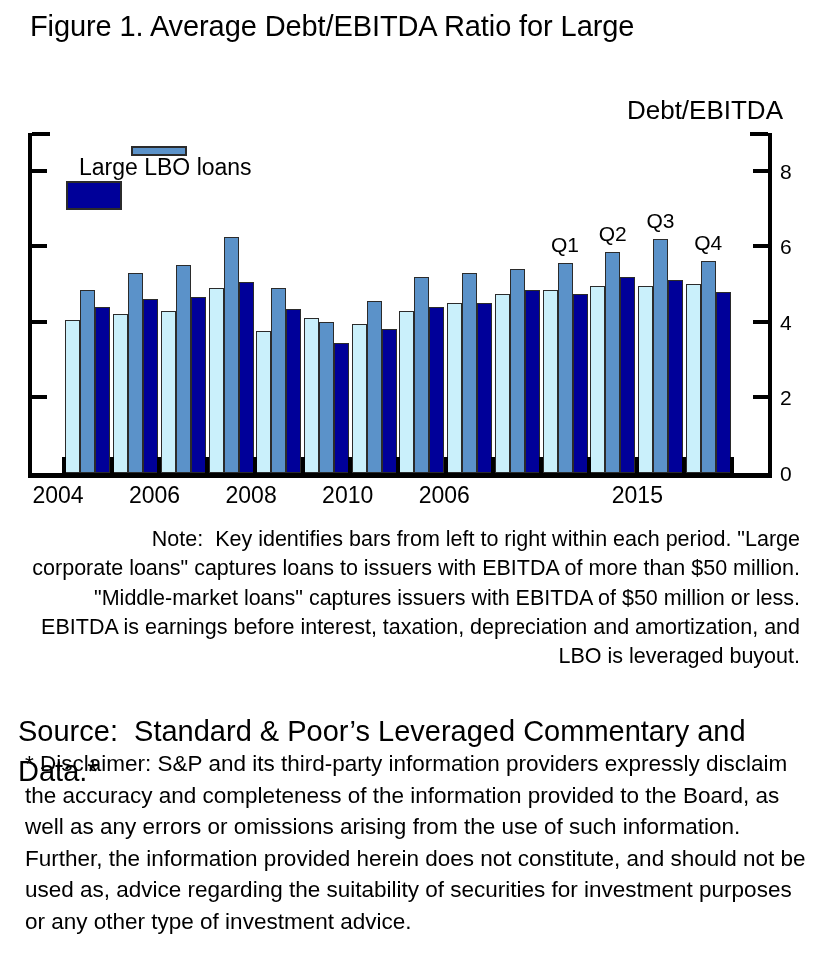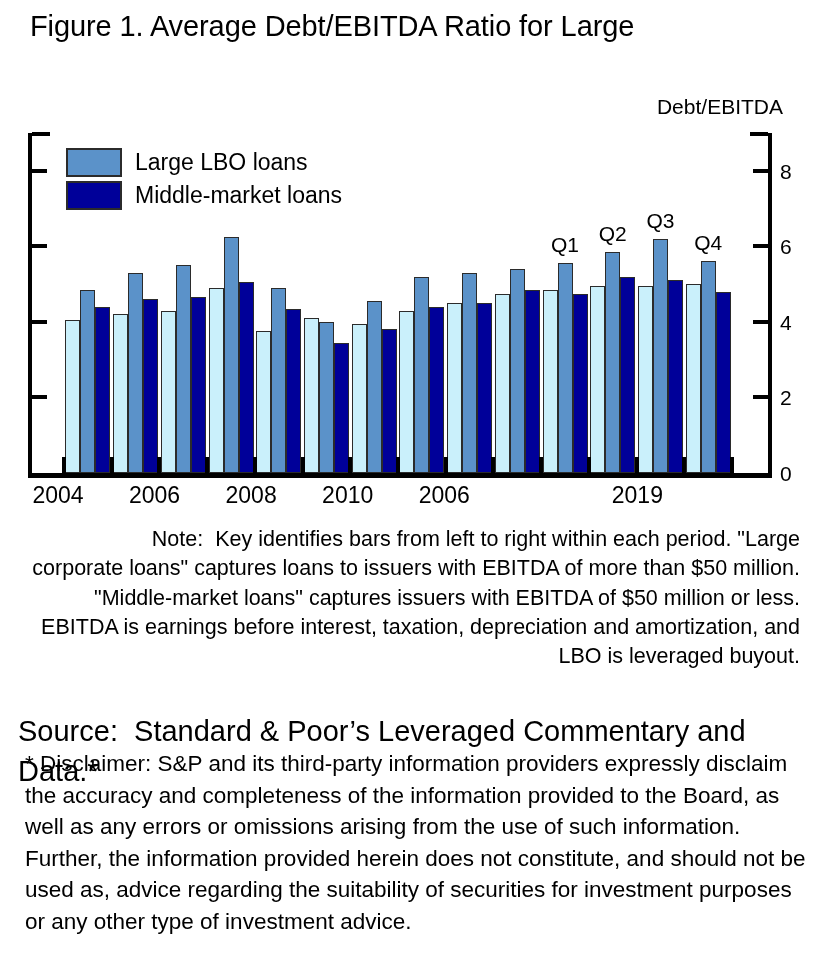--- a/index.html
+++ b/index.html
@@ -17,21 +17,21 @@
   .title{
     position:absolute;left:30px;top:8px;width:770px;
     font-size:29px;line-height:1.30;font-weight:400;
     letter-spacing:-0.1px;
   }
   .title .l1{display:block;}
   .title .l2{display:block;}
 
   .axis-unit{
     position:absolute;right:42px;top:95px;
-    font-size:21px;
+    font-size:26px;
     margin-left:48px;
   }
 
   
   .chart-frame{
     position:absolute;left:28px;top:133px;
     width:744px;height:345px;
     border-left:4px solid #000;
     border-right:4px solid #000;
     border-bottom:5px solid #000;
@@ -279,35 +279,34 @@
         <span>2010</span>
       </div>
       <div class="xlabcell"></div>
       <div class="xlabcell">
         <span>2006</span>
       </div>
       <div class="xlabcell"></div>
       <div class="xlabcell"></div>
       <div class="xlabcell"></div>
       <div class="xlabcell">
-        <span>2019</span>
+        <span>2015</span>
       </div>
       <div class="xlabcell"></div>
     </div>
 
   <div class="note"><span class="indent"></span><span>Note:</span>&nbsp; <span>Key identifies bars from left to right within each period. "Large corporate loans" captures loans to issuers with EBITDA of more than $50 million. "Middle-market loans" captures issuers with EBITDA of $50 million or less. EBITDA is earnings before interest, taxation, depreciation and amortization, and LBO is leveraged buyout.</span></div>
 
   <div class="source"><span class="indent"></span><span>Source:</span>&nbsp; <span>Standard &amp; Poor’s Leveraged Commentary and Data.*</span></div>
 
   <div class="disclaimer">* Disclaimer: S&amp;P and its third-party information providers expressly disclaim the accuracy and completeness of the information provided to the Board, as well as any errors or omissions arising from the use of such information. Further, the information provided herein does not constitute, and should not be used as, advice regarding the suitability of securities for investment purposes or any other type of investment advice.</div>
 
   <div id="legend" style="position:absolute;left:66px;top:146px;">
-      <div style="display: flex; align-items: center; height: 33px;">
+      <div style="display: flex; align-items: center; height: 33px; flex-direction: column;">
         <span style="width: 56px; height: 29px; border: 2px solid rgb(43, 43, 43); box-sizing: border-box; background: rgb(91, 146, 201); display: inline-block;"></span>
         <span style="margin-left: 13px; font-size: 23px; line-height: 1; white-space: nowrap;">Large LBO loans</span>
       </div>
       <div style="display: flex; align-items: center; height: 33px;">
         <span style="width: 56px; height: 29px; border: 2px solid rgb(43, 43, 43); box-sizing: border-box; background: rgb(0, 0, 153); display: inline-block;"></span>
-        <span style="margin-left: 13px; font-size: 23px; line-height: 1; white-space: nowrap;">Middle-market loans</span>
       </div>
     </div>
 
 </div>
 
 </body></html>

